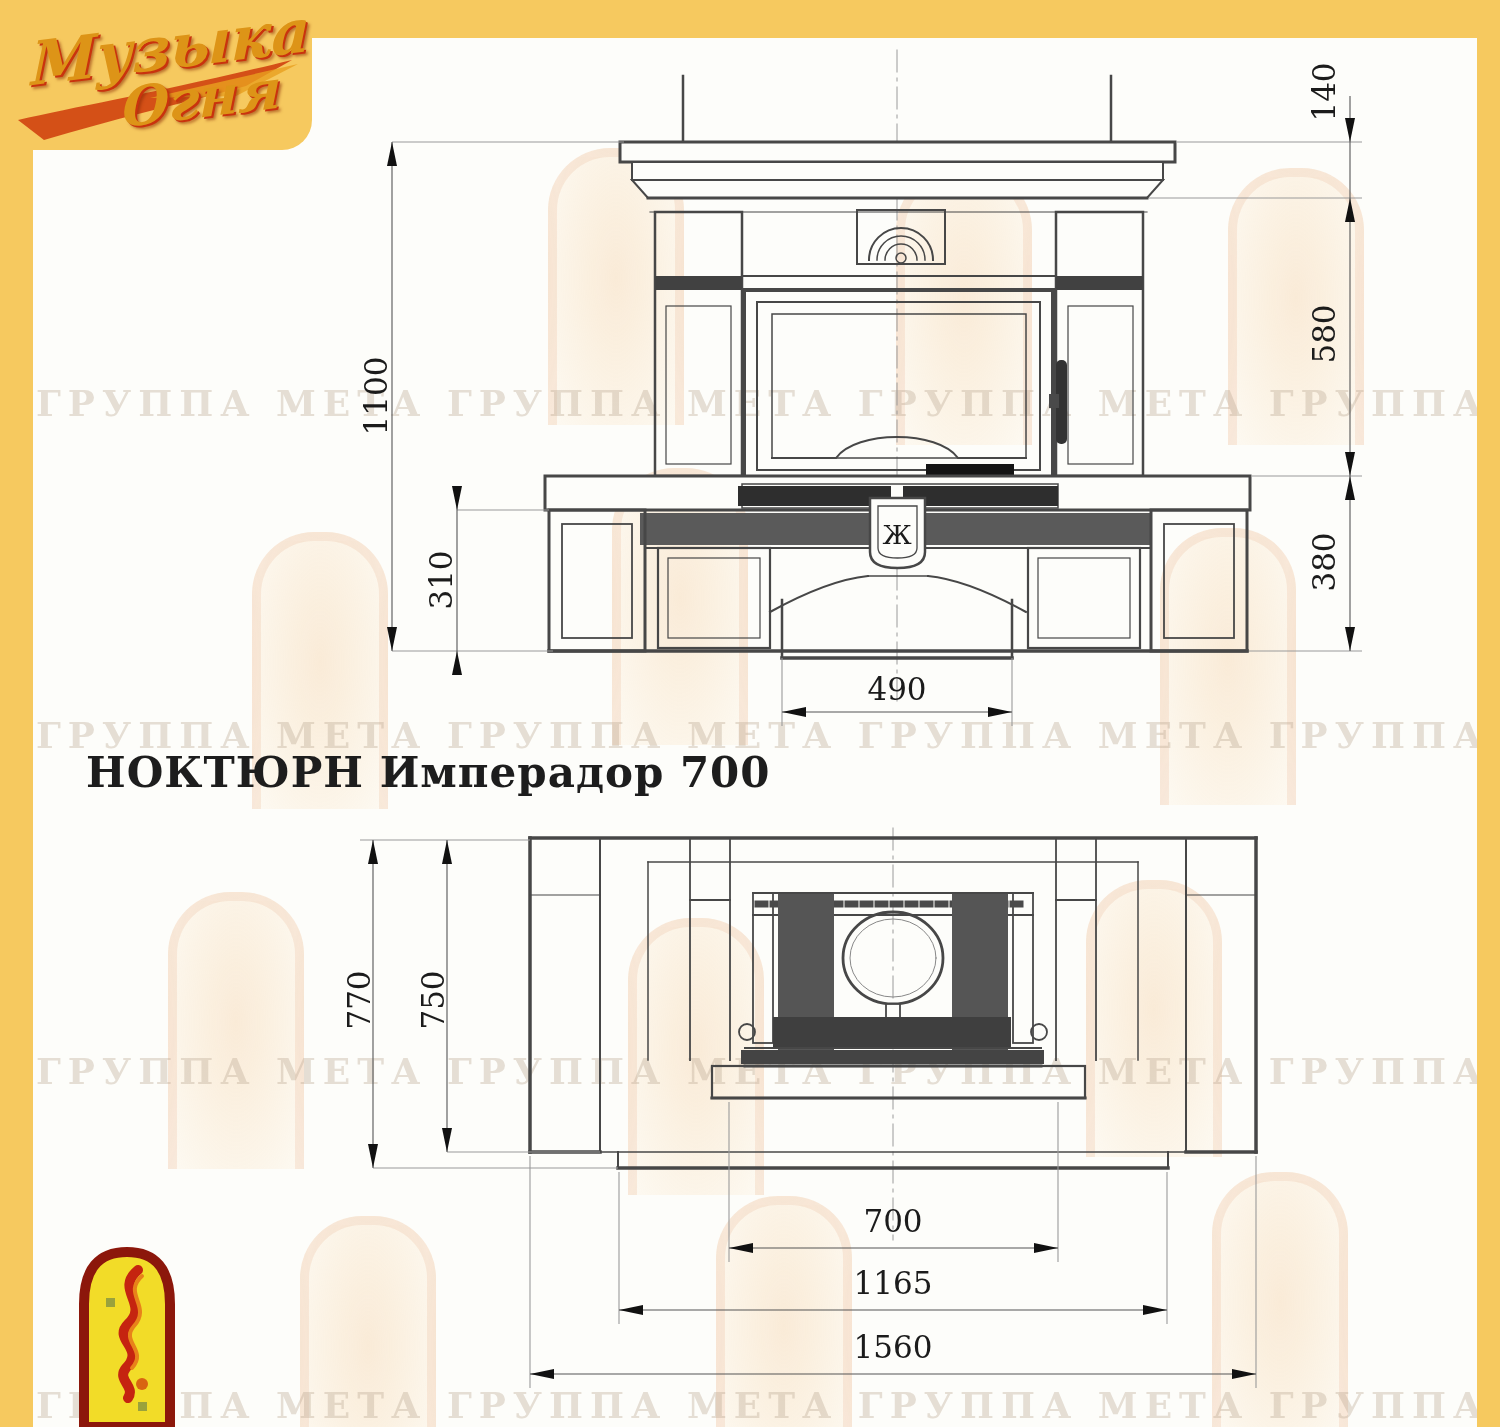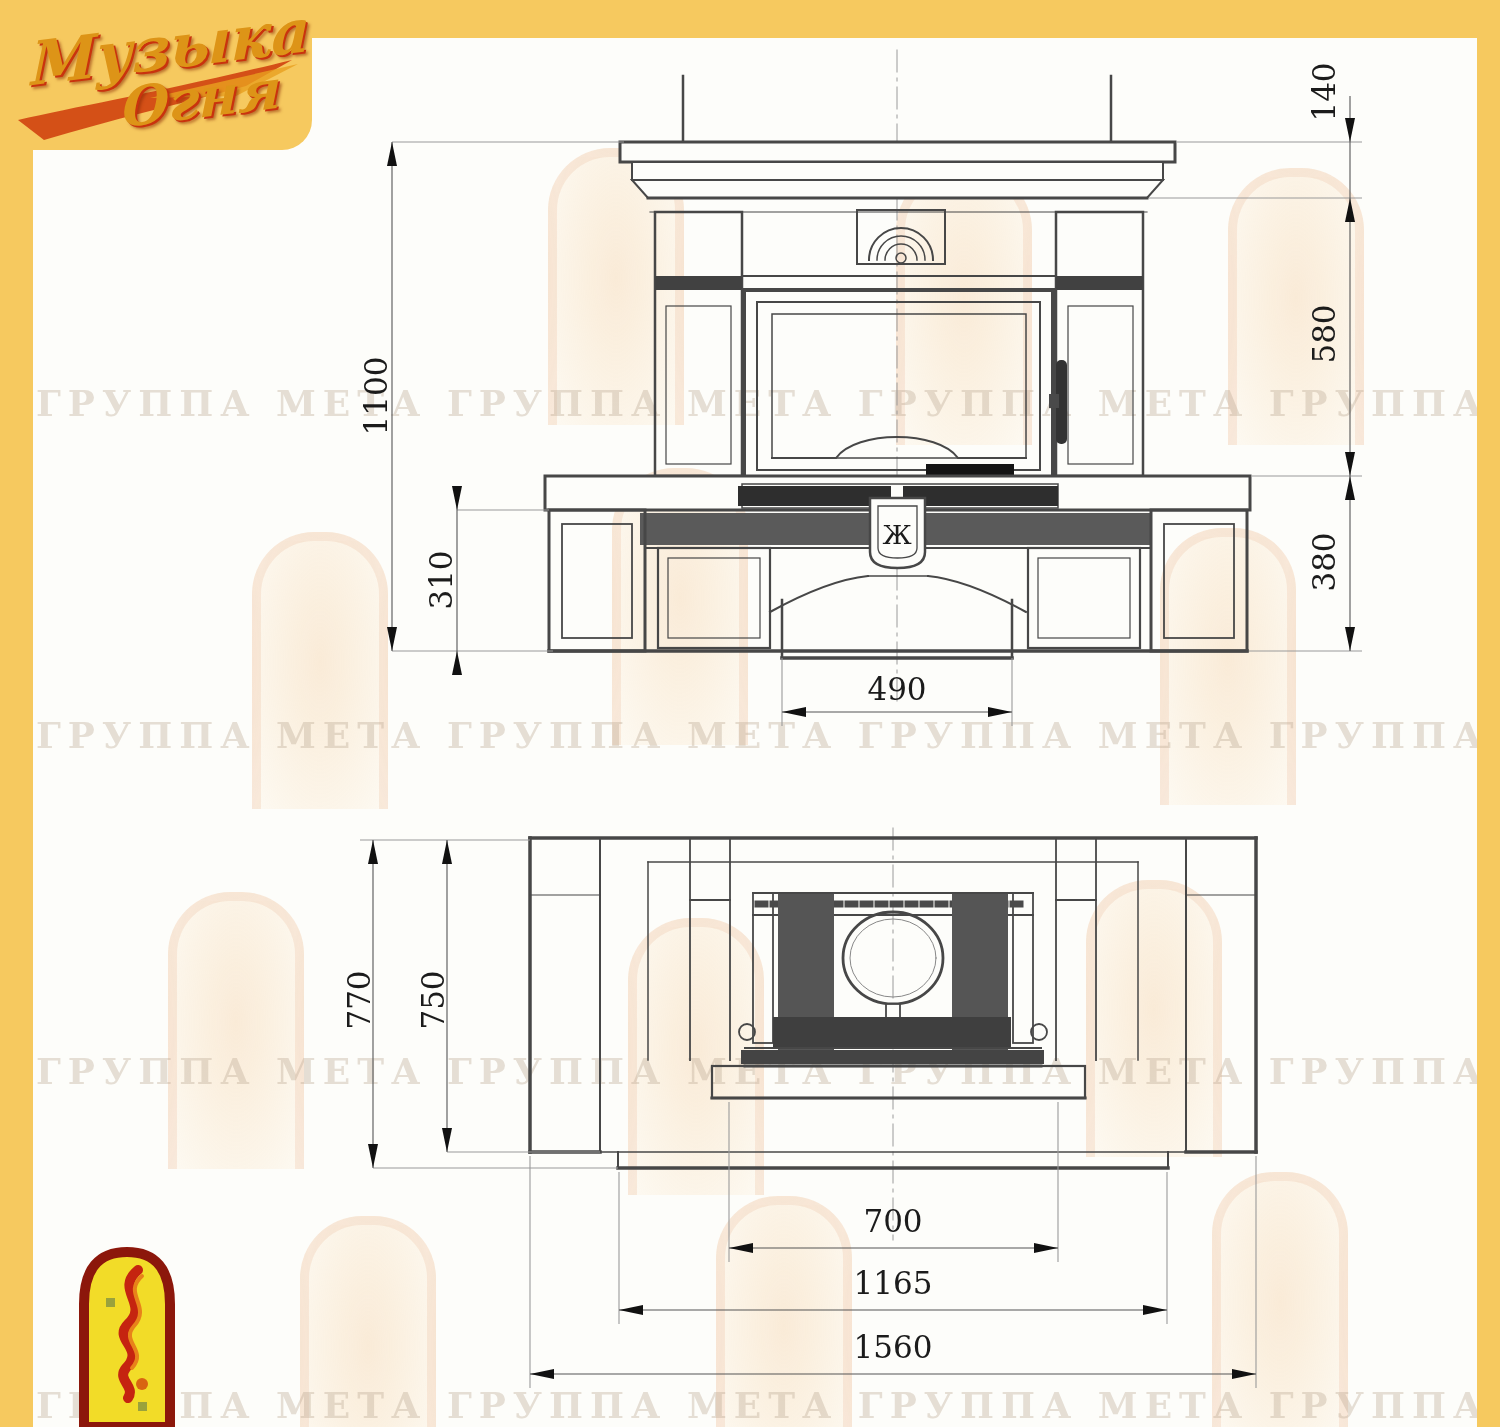--- a/index.html
+++ b/index.html
@@ -269,20 +269,21 @@
       <path d="M1256 1374 L1232 1369 L1232 1379 Z" fill="#111" stroke="none"></path>
 
       <text transform="rotate(-90 359 1000)" x="359" y="1000" dy="0.35em" text-anchor="middle" stroke="none">770</text>
       <text transform="rotate(-90 433 1000)" x="433" y="1000" dy="0.35em" text-anchor="middle" stroke="none">750</text>
       <text x="893" y="1232" text-anchor="middle" stroke="none">700</text>
       <text x="893" y="1294" text-anchor="middle" stroke="none">1165</text>
       <text x="893" y="1358" text-anchor="middle" stroke="none">1560</text>
     </g>
   </svg>
 
+  <div class="title">НОКТЮРН Имперадор 700</div>
 
   <svg class="drawing" style="left:76px;top:1242px" width="102" height="185" viewBox="0 0 102 185">
     <path d="M8 185 L8 62 Q8 10 51 10 Q94 10 94 62 L94 185 Z" fill="#f2dc28" stroke="#8c170b" stroke-width="10"></path>
     <path d="M62 28 C38 48 74 62 52 82 C36 98 70 106 50 126 C40 138 60 144 52 156" fill="none" stroke="#c52410" stroke-width="10" stroke-linecap="round"></path>
     <path d="M66 34 C46 52 76 64 58 84 C44 100 72 108 56 126" fill="none" stroke="#e8821a" stroke-width="4" stroke-linecap="round"></path>
     <circle cx="66" cy="142" r="6" fill="#d96511"></circle>
     <rect x="30" y="56" width="9" height="9" fill="#9aa23c"></rect>
     <rect x="62" y="160" width="9" height="9" fill="#9aa23c"></rect>
   </svg>
 

